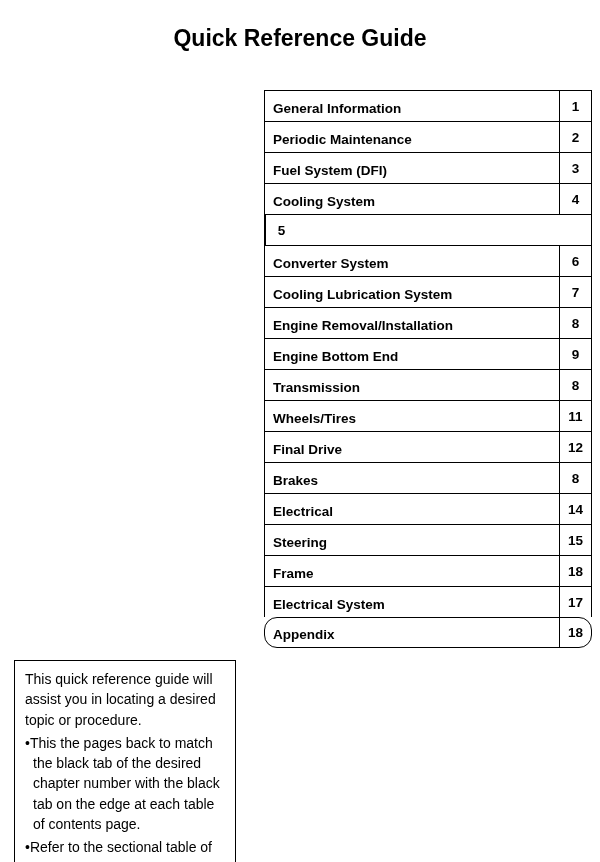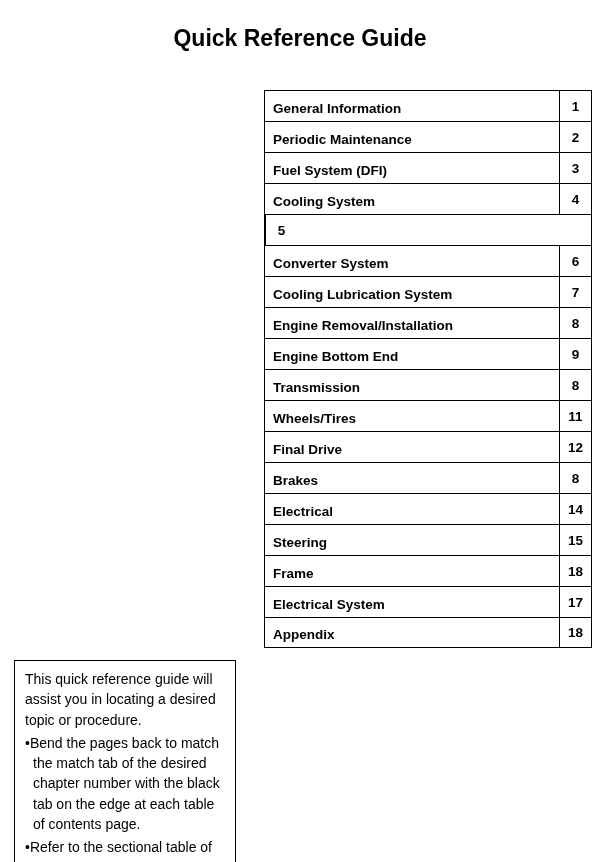--- a/index.html
+++ b/index.html
@@ -38,20 +38,21 @@
       display: flex;
       align-items: flex-end;
       border: 1.5px solid #000;
       border-bottom: none;
       background: #fff;
       min-height: 31px;
     }
 
     .toc-row:last-child {
       border-bottom: 1.5px solid #000;
+      border-radius: 13px;
     }
 
     .toc-label {
       flex: 1;
       font-size: 13.5px;
       font-weight: bold;
       padding: 5px 8px;
       color: #000;
     }
 
@@ -165,15 +166,15 @@
       <span class="toc-number">17</span>
     </div>
     <div class="toc-row">
       <span class="toc-label">Appendix</span>
       <span class="toc-number">18</span>
     </div>
   </div>
 
 <div class="sidebar-note">
   <p>This quick reference guide will assist you in locating a desired topic or procedure.</p>
-  <p class="bullet">•Bend the pages back to match the match tab of the desired chapter number with the black tab on the edge at each table of contents page.</p>
+  <p class="bullet">•This the pages back to match the black tab of the desired chapter number with the black tab on the edge at each table of contents page.</p>
   <p class="bullet">•Refer to the sectional table of contents for the exact pages to locate the specific topic required.</p>
 </div>
 
 </body></html>

